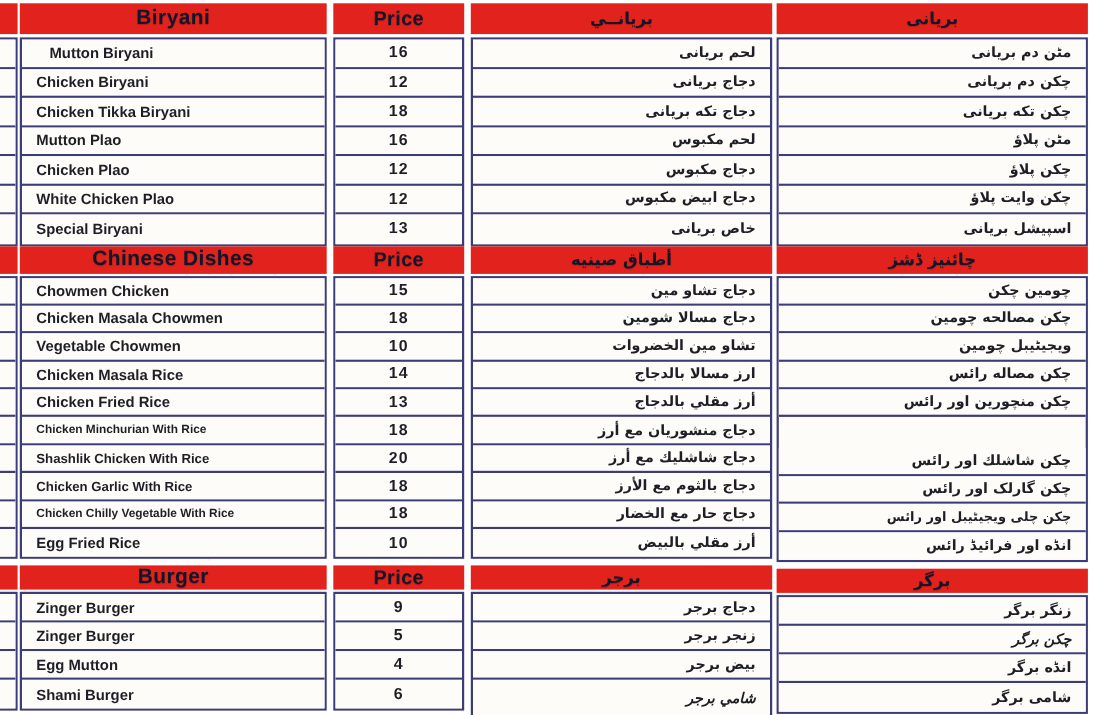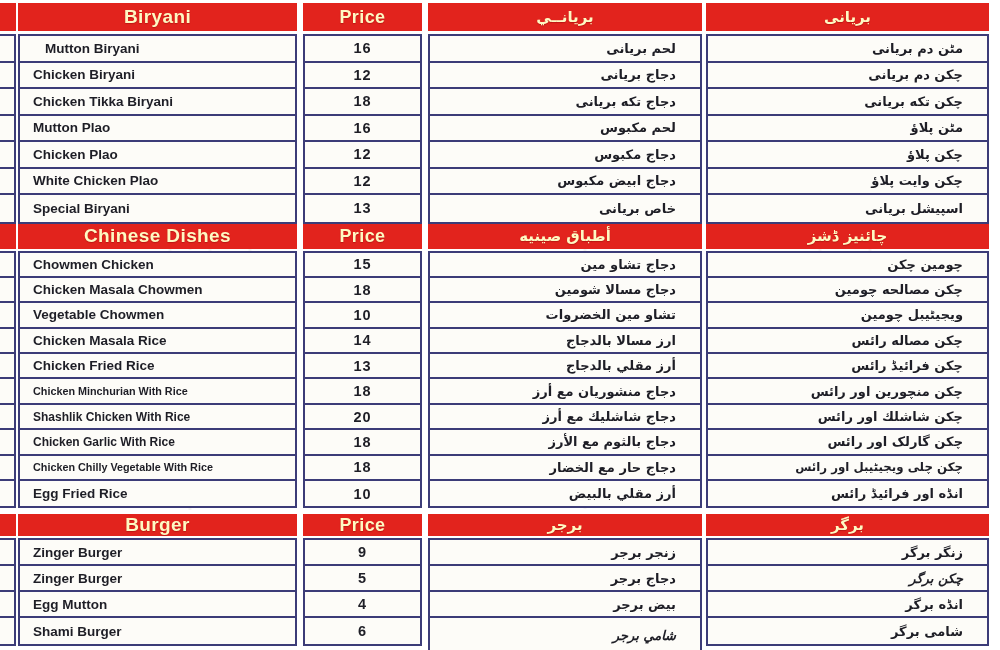--- a/index.html
+++ b/index.html
@@ -28,21 +28,21 @@
     flex-direction:column;
   }
   #col-ghost{left:-262px;width:278px}
   #col-en{left:18px;width:279px}
   #col-price{left:303px;width:119px}
   #col-ar{left:428px;width:274px}
   #col-ur{left:706px;width:283px}
   .hdr{
     flex:none;
     background:var(--red);
-    color:#fef9c3;
+    color:#0f172a;
     font-weight:bold;
     display:flex;align-items:center;justify-content:center;
     text-shadow:0 1px 1px rgba(120,0,0,.35);
     letter-spacing:.4px;
     margin-bottom:3px;
   }
   .hdr.s1{margin-bottom:2px}
   .hdr.s2{margin-top:6px;margin-bottom:2px}
   #col-en .hdr,#col-ghost .hdr{font-size:19px}
   #col-price .hdr{font-size:18px}
@@ -62,21 +62,21 @@
     font-size:13.5px;
     background:var(--cell);
     overflow:hidden;
     white-space:nowrap;
   }
   .row:last-child{border-bottom:none}
   #col-en .row{padding-left:13px;justify-content:flex-start}
   #col-price .row{justify-content:center;font-size:14.5px;letter-spacing:1px}
   #col-ar .row,#col-ur .row{
     direction:rtl;
-    padding-right:24px;
+    padding-right:13px;
     justify-content:flex-start;
     font-family:"DejaVu Sans",sans-serif;
     font-size:13px;
   }
   .row.snug{font-size:12px}
   .row.tight{font-size:10.8px}
   #col-ar .row.snug,#col-ur .row.snug{font-size:11.8px}
 </style>
 </head>
 <body>
@@ -229,22 +229,22 @@
         <div class="row" style="height: 25.4px; text-align: center;">ارز مسالا بالدجاج</div>
         <div class="row" style="height: 25.4px;">أرز مقلي بالدجاج</div>
         <div class="row" style="height: 25.4px;">دجاج منشوريان مع أرز</div>
         <div class="row" style="height: 25.4px;">دجاج شاشليك مع أرز</div>
         <div class="row" style="height: 25.4px;">دجاج بالثوم مع الأرز</div>
         <div class="row" style="height: 25.4px;">دجاج حار مع الخضار</div>
         <div class="row" style="height: 25.4px;">أرز مقلي بالبيض</div>
       </div>
       <div class="hdr s2" style="height: 22px;">برجر</div>
       <div class="body">
+        <div class="row" style="height: 26px;">دجاج برجر</div>
         <div class="row" style="height: 26px;">زنجر برجر</div>
-        <div class="row" style="height: 26px;">دجاج برجر</div>
         <div class="row" style="height: 26px;">بيض برجر</div>
         <div class="row" style="height: 34px; font-style: italic;">شامي برجر</div>
       </div>
     </div>
   <div class="col" id="col-ur" lang="ur">
       <div class="hdr s0" style="height: 28px;">بریانی</div>
       <div class="body">
         <div class="row" style="height: 26.5px;">مٹن دم بریانی</div>
         <div class="row" style="height: 26.5px;">چکن دم بریانی</div>
         <div class="row" style="height: 26.5px;">چکن تکه بریانی</div>
@@ -252,23 +252,22 @@
         <div class="row" style="height: 26.5px;">چکن پلاؤ</div>
         <div class="row" style="height: 26.5px;">چکن وایت پلاؤ</div>
         <div class="row" style="height: 26.5px;">اسپیشل بریانی</div>
       </div>
       <div class="hdr s1" style="height: 25px;">چائنیز ڈشز</div>
       <div class="body">
         <div class="row" style="height: 25.4px;">چومین چکن</div>
         <div class="row" style="height: 25.4px;">چکن مصالحه چومین</div>
         <div class="row" style="height: 25.4px;">ویجیٹیبل چومین</div>
         <div class="row" style="height: 25.4px;">چکن مصاله رائس</div>
-        <div class="row" style="height: 25.4px;">چکن فرائیڈ رائس</div>
         <div class="row" style="height: 25.4px;">چکن منچورین اور رائس</div>
-        <div class="row" style="height: 25.4px;">چکن شاشلك اور رائس</div>
+        <div class="row" style="height: 25.4px; margin-top: 28px;">چکن شاشلك اور رائس</div>
         <div class="row" style="height: 25.4px;">چکن گارلک اور رائس</div>
         <div class="row snug" style="height: 25.4px;">چکن چلی ویجیٹیبل اور رائس</div>
         <div class="row" style="height: 25.4px;">انڈه اور فرائیڈ رائس</div>
       </div>
       <div class="hdr s2" style="height: 22px;">برگر</div>
       <div class="body">
         <div class="row" style="height: 26px;">زنگر برگر</div>
         <div class="row" style="height: 26px; font-style: italic;">چکن برگر</div>
         <div class="row" style="height: 26px;">انڈه برگر</div>
         <div class="row" style="height: 26px;">شامی برگر</div>

